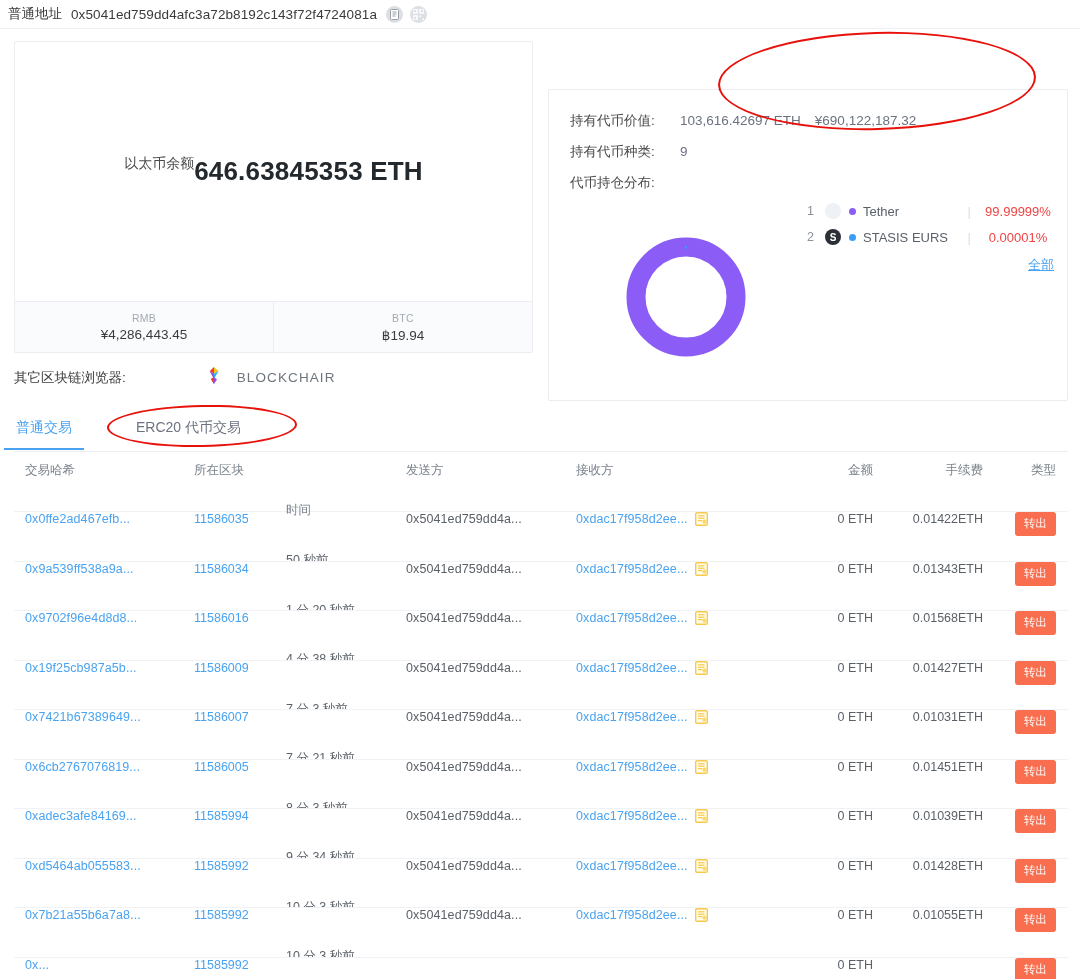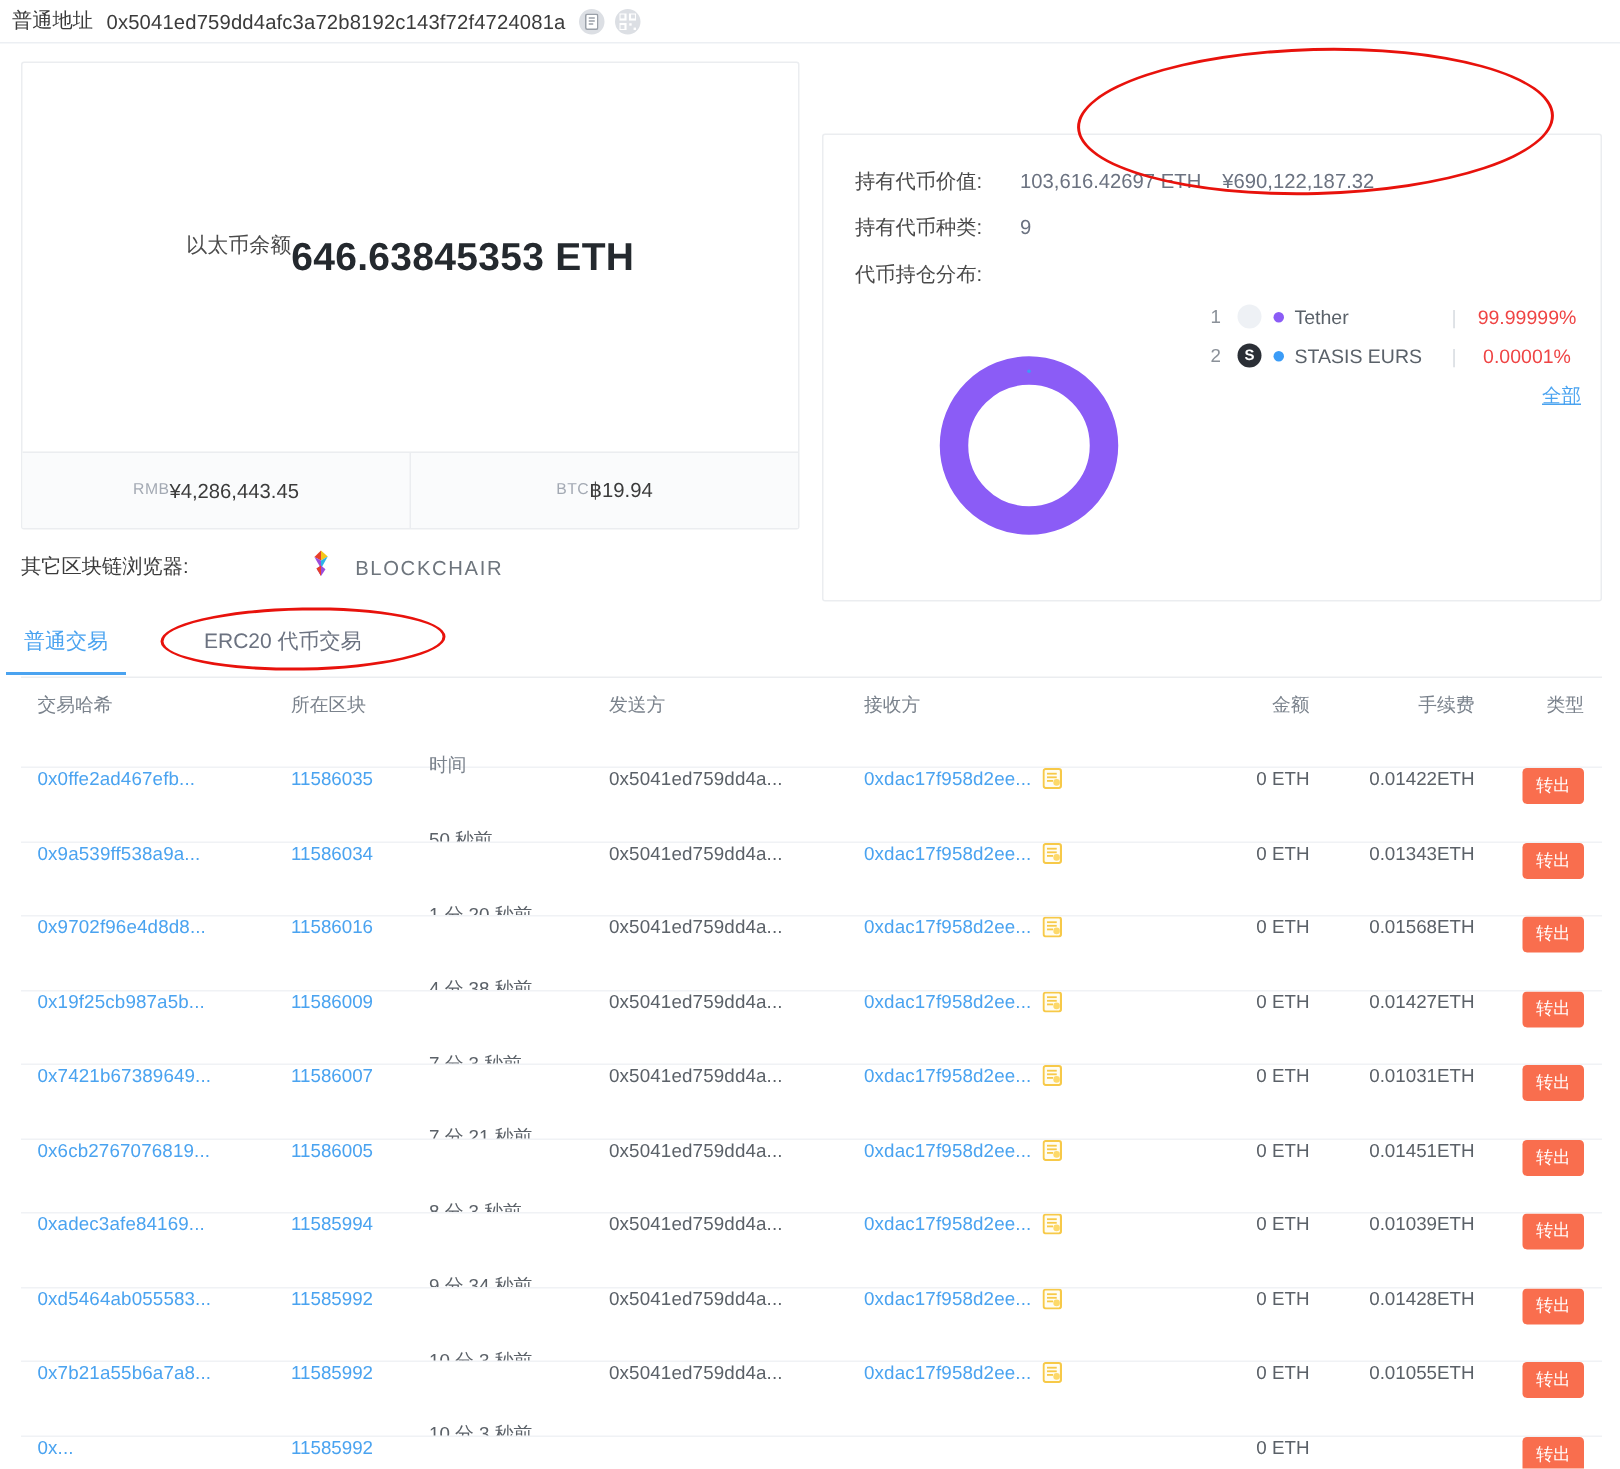--- a/index.html
+++ b/index.html
@@ -43,21 +43,21 @@
     display: flex; flex-direction: row; align-items: center; justify-content: center;
   }
   .bal-title { font-size: 14px; color: #4a4a4a; margin-bottom: 16px; }
   .bal-value { font-size: 26px; color: #24292e; font-weight: 600; letter-spacing: .2px; }
 
   .bal-foot {
     position: absolute; left: 0; bottom: 0; width: 100%; height: 51px;
     background: #fafbfc; border-top: 1px solid #ebedf0; display: flex;
   }
   .foot-cell {
-    flex: 1; display: flex; flex-direction: row;
+    flex: 1; display: flex; flex-direction: column;
     align-items: center; justify-content: center;
   }
   .foot-cell + .foot-cell { border-left: 1px solid #ebedf0; }
   .foot-k { font-size: 10.5px; color: #a3a9b3; margin-bottom: 3px; letter-spacing: .3px; }
   .foot-v { font-size: 13.5px; color: #3b3b3b; }
 
   
   .rk-row { position: absolute; display: flex; align-items: baseline; font-size: 13.5px; }
   .rk-label { color: #4a4a4a; width: 110px; flex: none; }
   .rk-val { color: #6b7280; }

